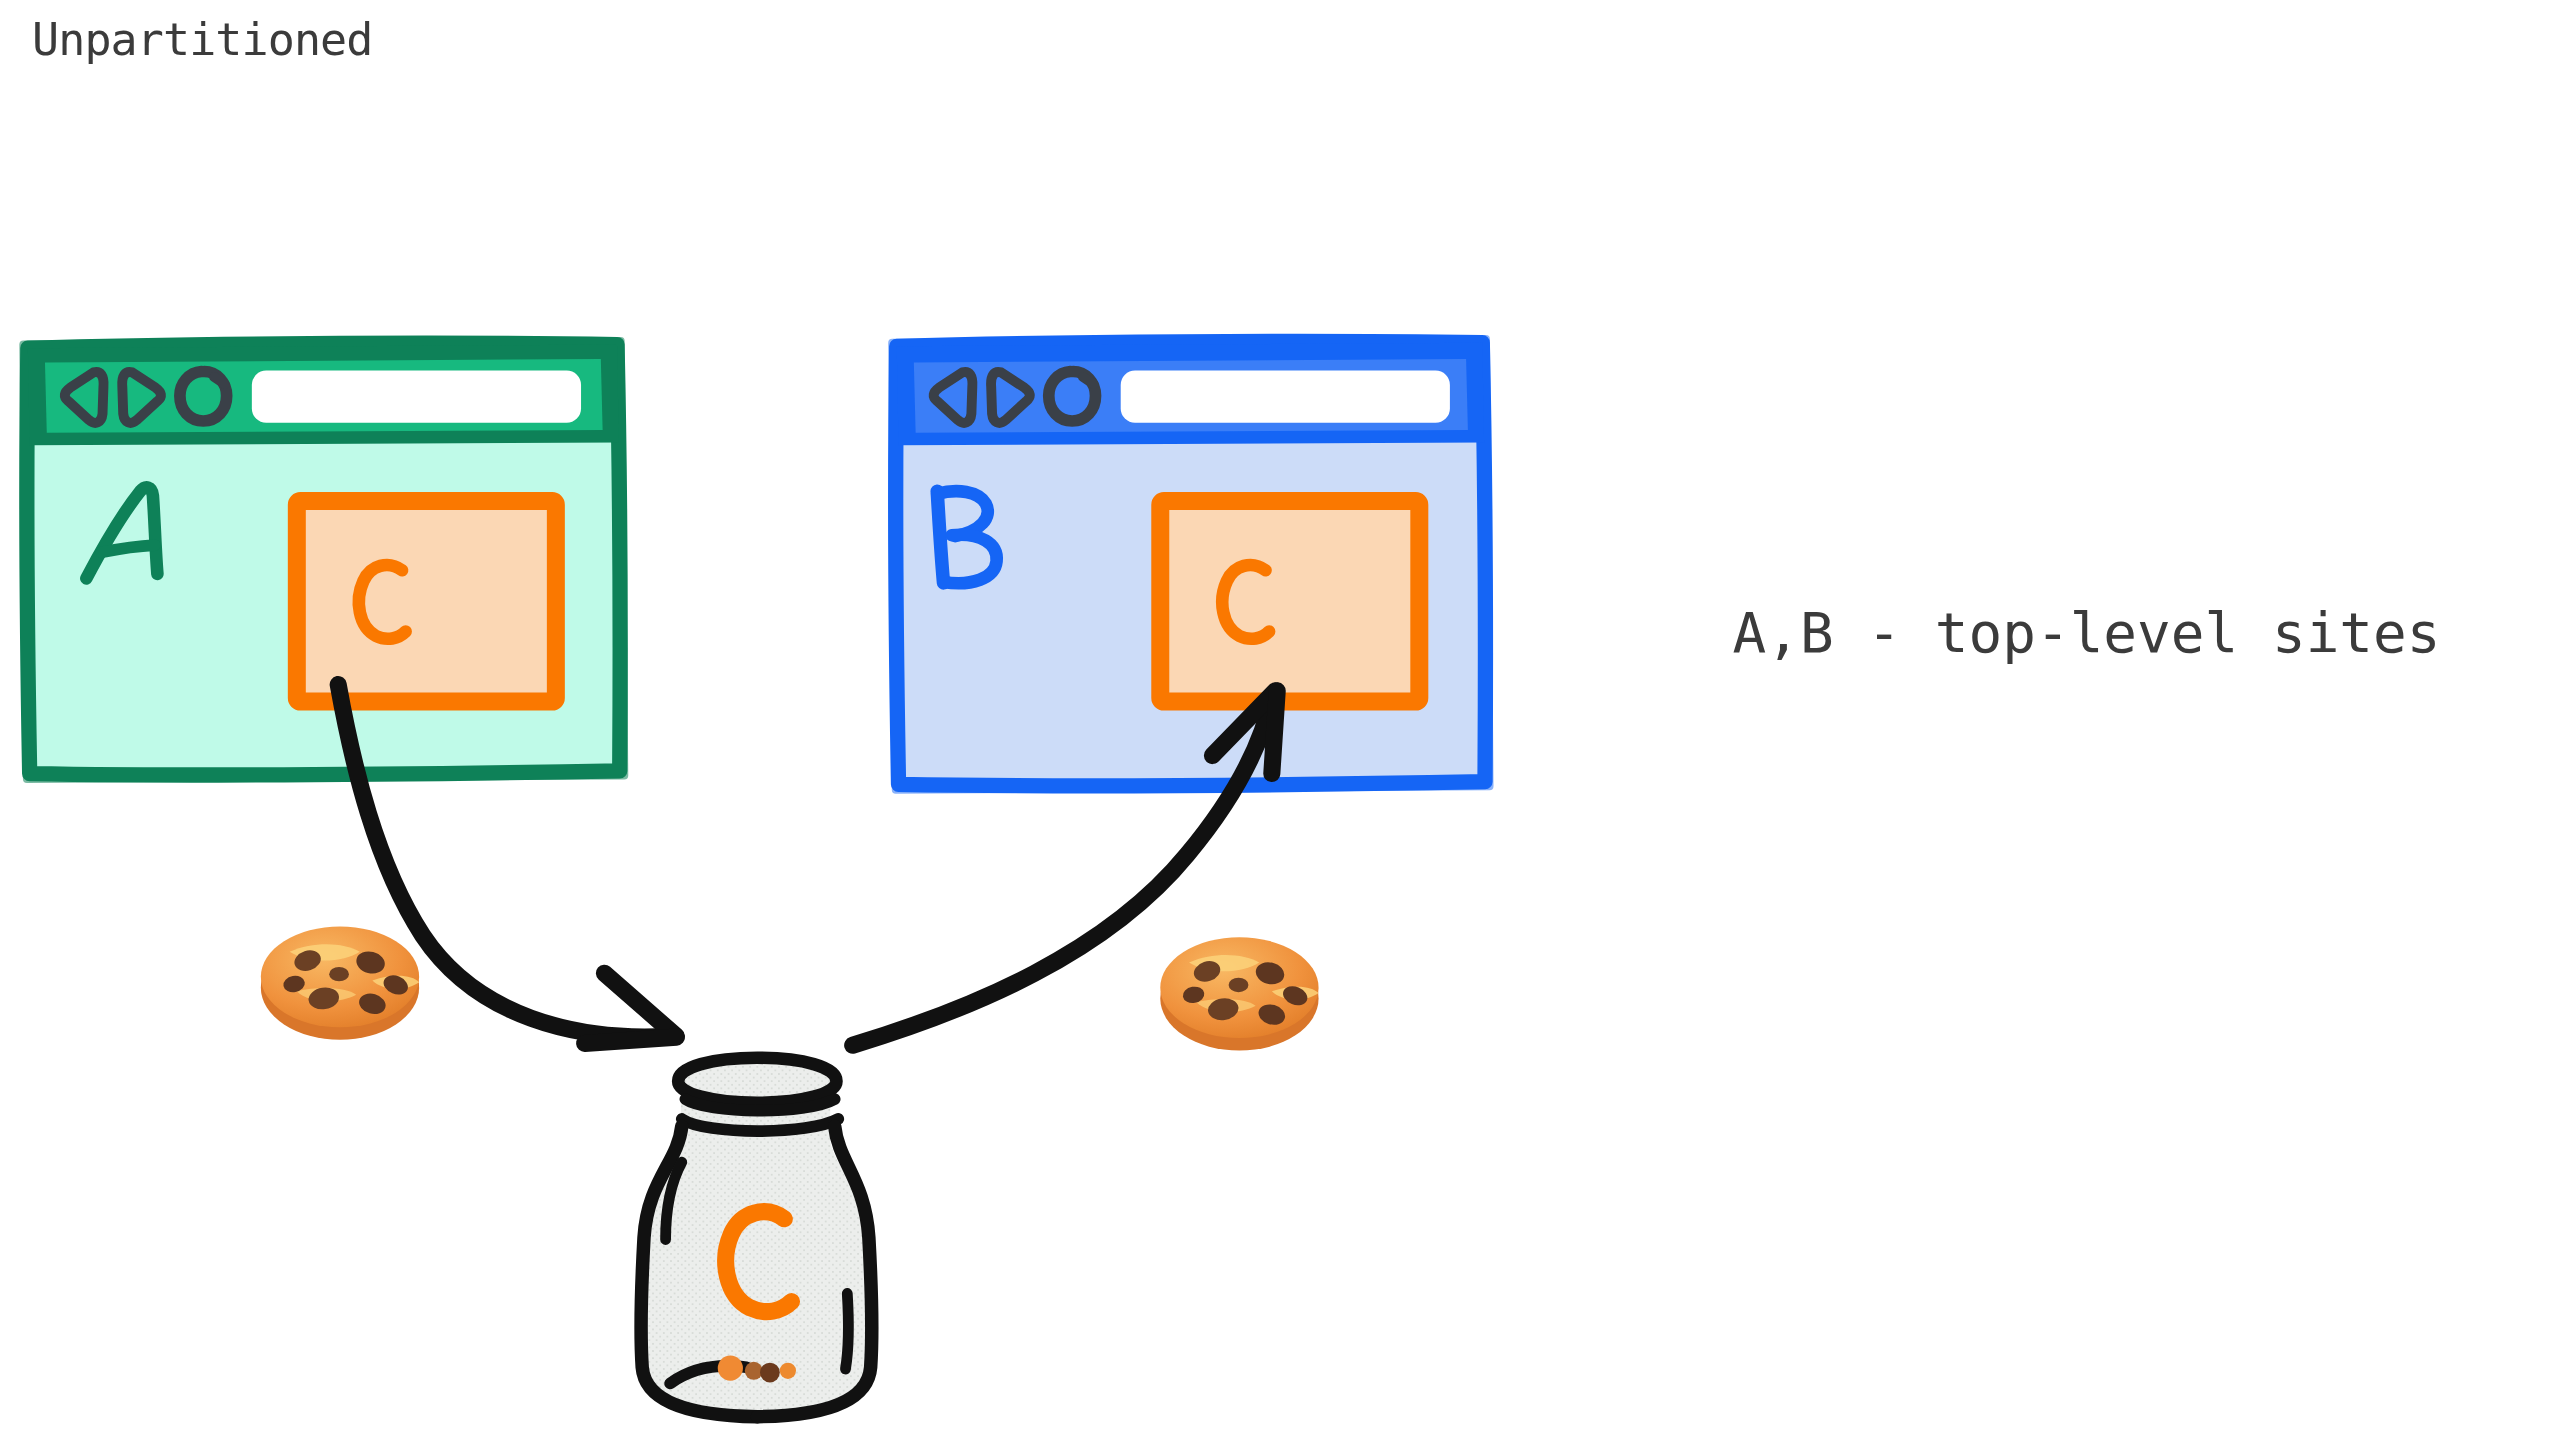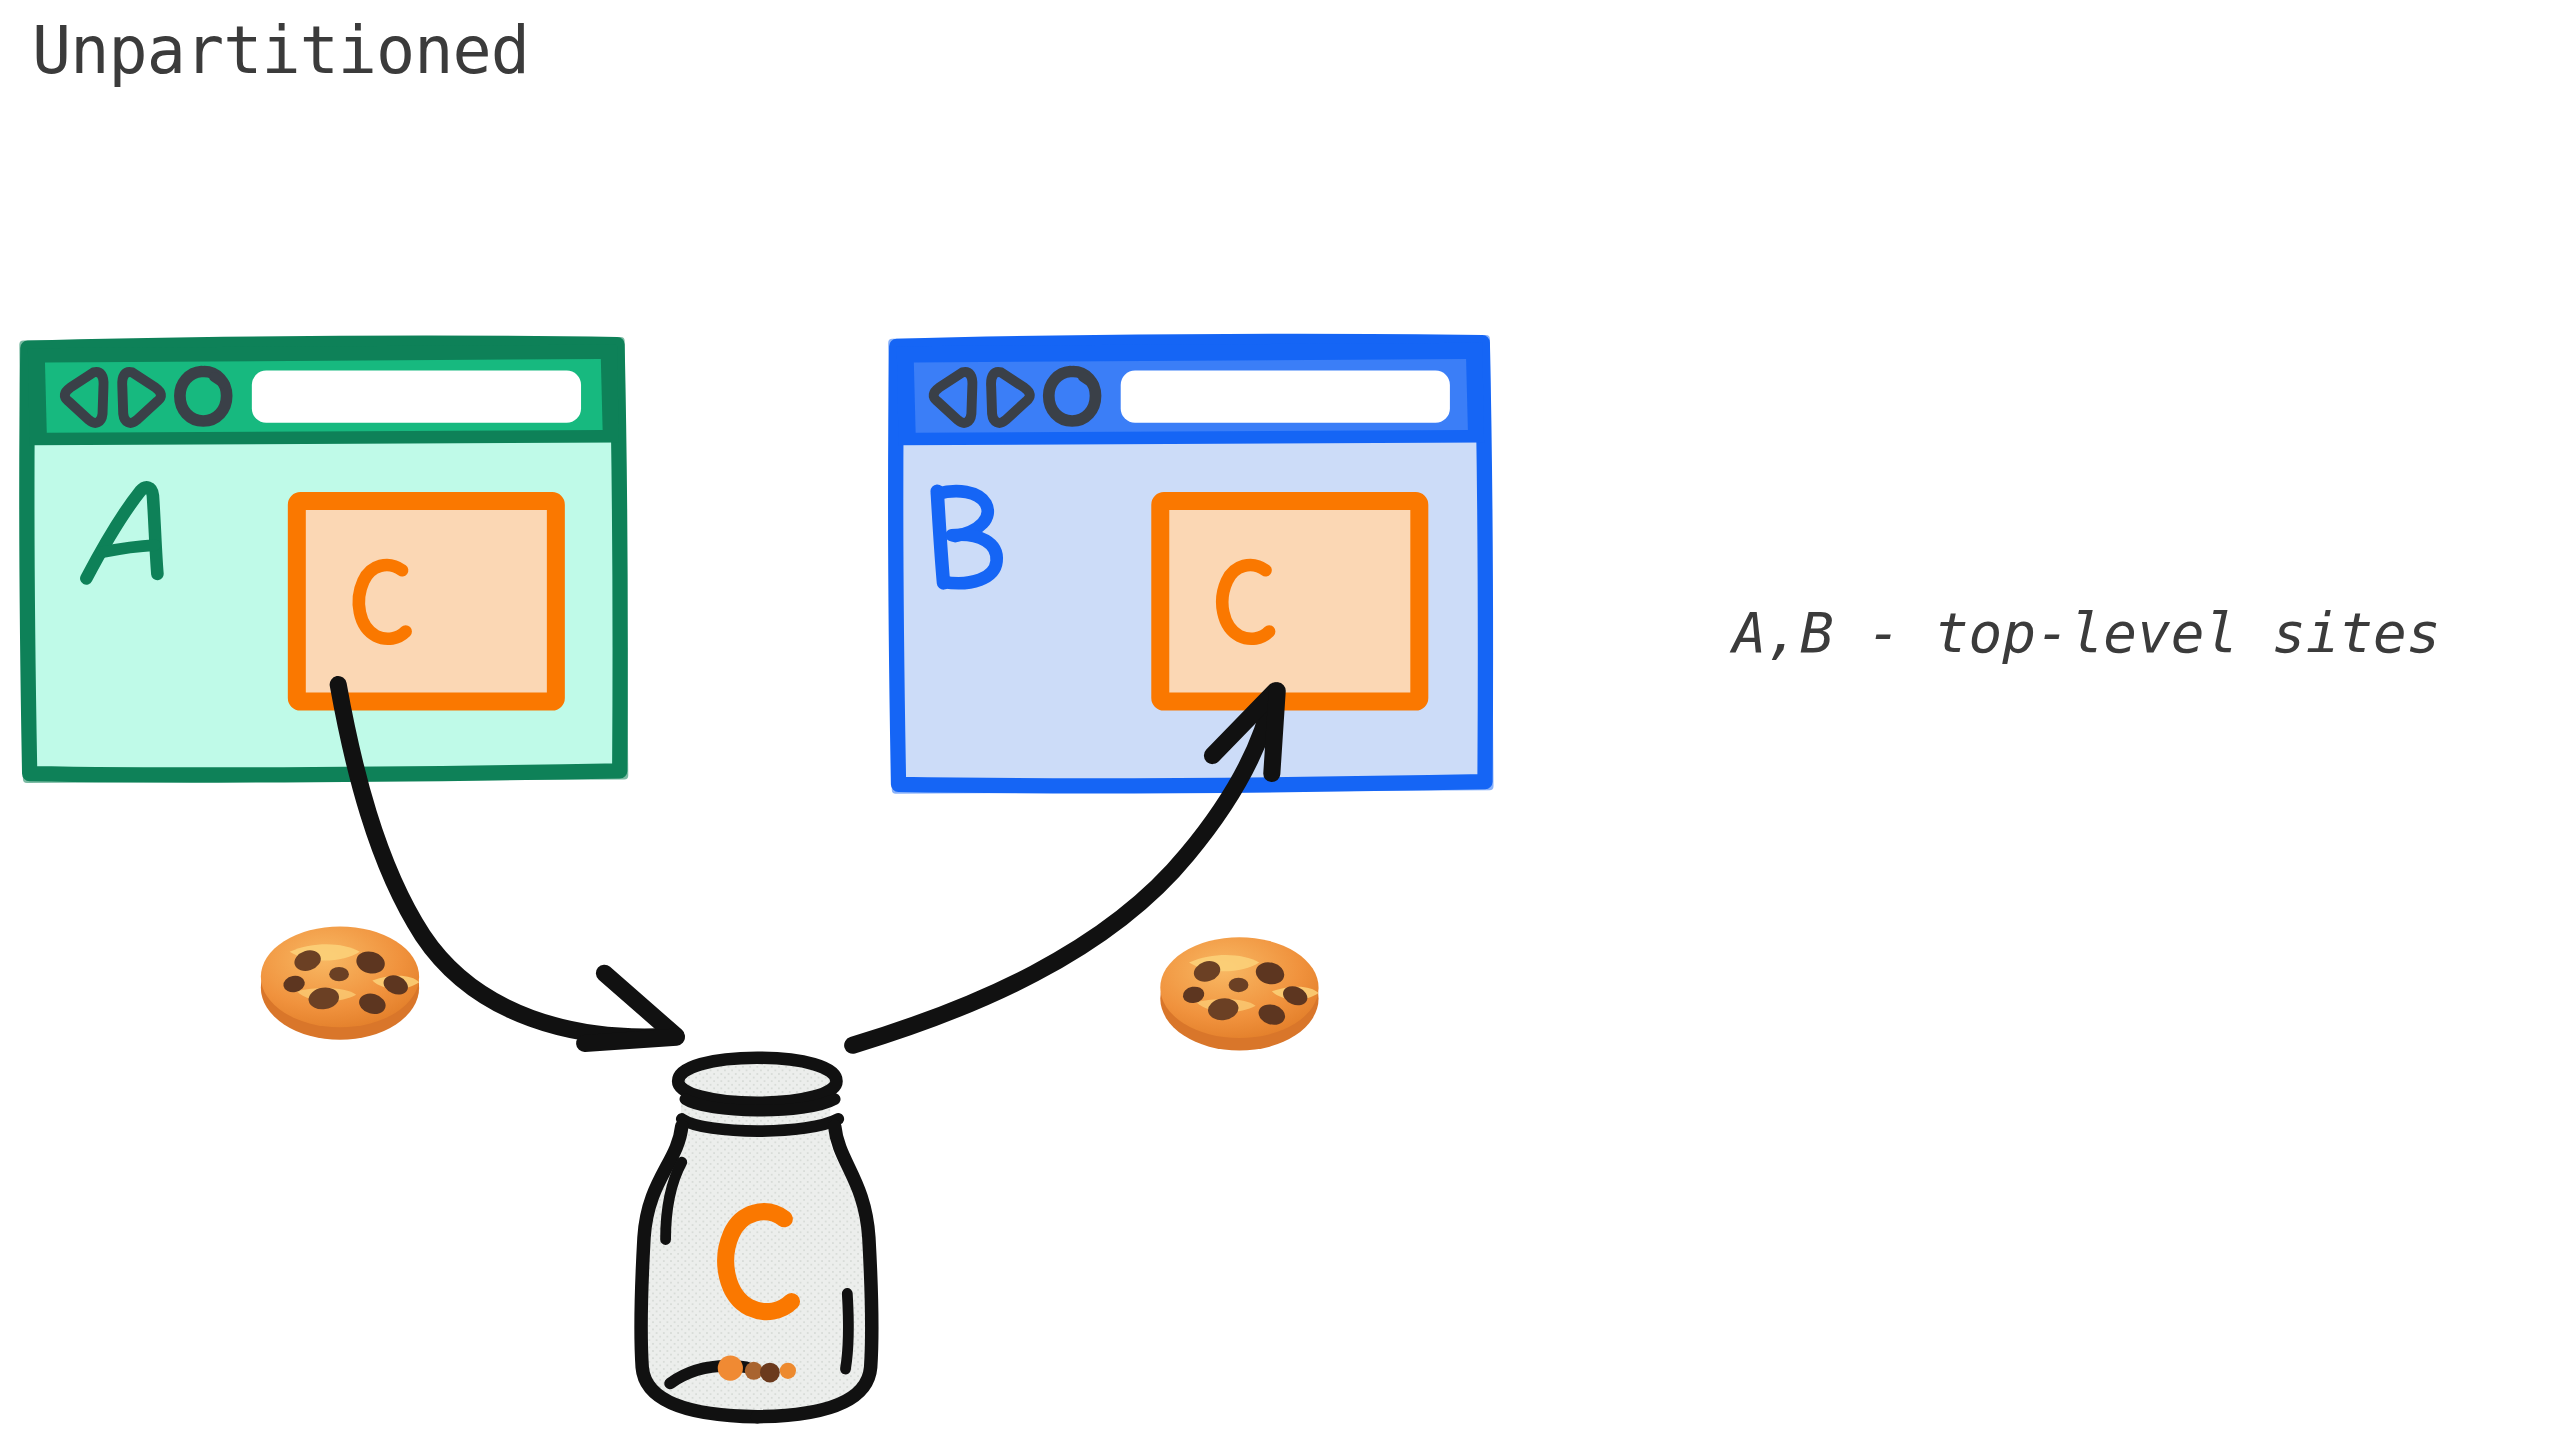--- a/index.html
+++ b/index.html
@@ -20,40 +20,40 @@
     inset: 0;
     width: 2576px;
     height: 1450px;
   }
 
   .title {
     position: absolute;
     left: 32px;
     top: 12.6px;
     font-family: "DejaVu Sans Mono", "Liberation Mono", monospace;
-    font-size: 65px;
+    font-size: 45px;
     font-weight: 400;
     letter-spacing: -0.9px;
     color: #3b3b3b;
     white-space: nowrap;
   }
 
   .legend {
     position: absolute;
     left: 1619px;
     top: 604px;
     width: 935px;
     text-align: center;
     font-family: "DejaVu Sans Mono", "Liberation Mono", monospace;
     font-size: 56px;
     line-height: 1.02;
     color: #3b3b3b;
     white-space: nowrap;
   }
-  .legend .line { display: block; font-style: italic; }
+  .legend .line { display: block; }
   .legend .line + .line { margin-top: 12.6px; }
 
   svg { display: block; }
   .sketch { stroke-linecap: round; stroke-linejoin: round; }
 </style>
 </head>
 <body>
 
 <div class="title">Unpartitioned</div>
 

